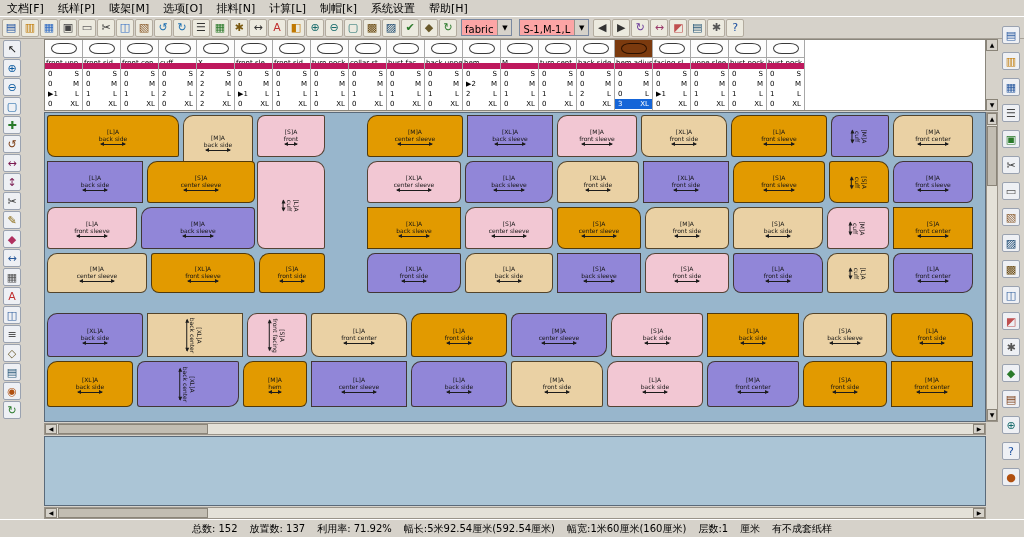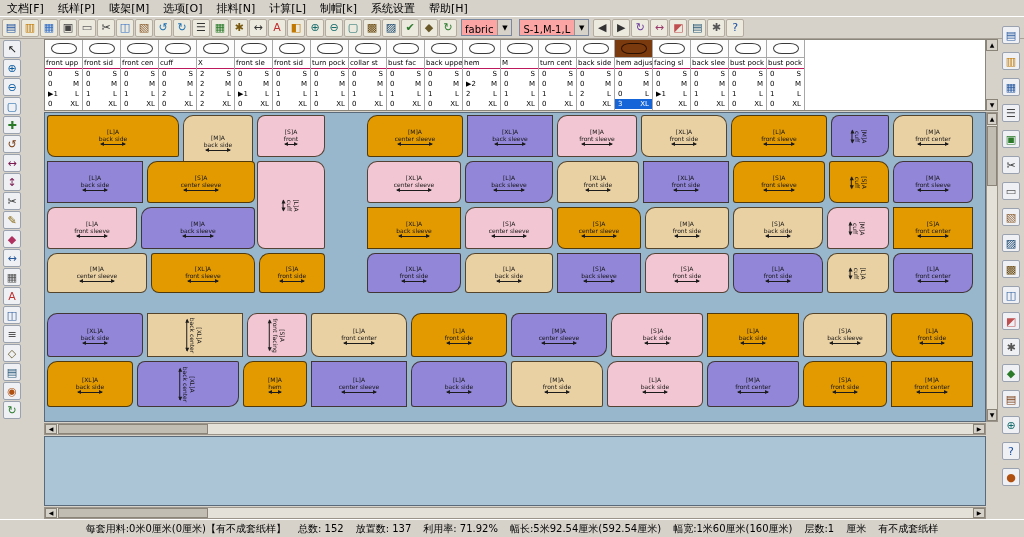--- a/index.html
+++ b/index.html
@@ -18,21 +18,21 @@
   .combo .cval { white-space:nowrap; }
   .combo .carrow { width:14px; height:15px; margin-left:4px; background:#d6d2ca; border-left:1px solid #9a948a; display:flex; align-items:center; justify-content:center; font-size:7px; }
 
   
   .piece-panel { position:absolute; top:39px; left:44px; width:942px; height:72px; background:#ffffff; border:1px solid #8a867c; display:flex; overflow:hidden; }
   .pcol { width:38px; flex:0 0 38px; border-right:1px solid #a8a8a8; display:flex; flex-direction:column; }
   .pthumb { height:18px; flex:0 0 18px; background:#fdfdfd; border-bottom:1px solid #a8a8a8; display:flex; align-items:center; justify-content:center; }
   .pthumb .shape { width:26px; height:11px; border:1px solid #3a3a3a; border-radius:45%/65%; background:#ffffff; }
   .pthumb.sel { background:#7b3a0e; }
   .pthumb.sel .shape { background:#7b3a0e; border-color:#2a1000; }
-  .pname { height:11px; flex:0 0 11px; font-size:7px; line-height:11px; white-space:nowrap; overflow:hidden; border-bottom:1px solid #be185d; padding-left:1px; }
+  .pname { height:11px; flex:0 0 11px; font-size:7px; line-height:11px; white-space:nowrap; overflow:hidden; border-bottom:6px solid #be185d; padding-left:1px; }
   .prow { height:10px; flex:0 0 10px; font-size:7px; line-height:10px; display:flex; justify-content:space-between; padding:0 3px; }
   .prow.hl { background:#1565d8; color:#ffffff; }
   .panel-spin { position:absolute; left:986px; top:39px; width:12px; height:72px; display:flex; flex-direction:column; justify-content:space-between; }
   .panel-spin .sbtn { width:12px; }
 
   
   .left-rail { position:absolute; left:1px; top:40px; width:22px; height:392px; display:flex; flex-direction:column; align-items:center; gap:1px; }
   .right-rail { position:absolute; left:1000px; top:22px; width:22px; height:497px; display:flex; flex-direction:column; align-items:center; gap:8px; padding-top:4px; }
   .rbtn { width:18px; height:18px; flex:0 0 18px; display:flex; align-items:center; justify-content:center; font-size:11px; line-height:1; background:#eef0f4; border:1px solid #9aa2b0; border-radius:2px; cursor:default; }
 
@@ -501,21 +501,21 @@
       </div>
       <div class="prow">
         <div class="cnt">0</div>
         <div class="szl">XL</div>
       </div>
     </div>
     <div class="pcol">
       <div class="pthumb">
         <div class="shape"></div>
       </div>
-      <div class="pname">back slee</div>
+      <div class="pname">uppe slee</div>
       <div class="prow">
         <div class="cnt">0</div>
         <div class="szl">S</div>
       </div>
       <div class="prow">
         <div class="cnt">0</div>
         <div class="szl">M</div>
       </div>
       <div class="prow">
         <div class="cnt">1</div>
@@ -1050,21 +1050,20 @@
     <div class="rbtn" style="color: rgb(192, 80, 80);">◩</div>
     <div class="rbtn" style="color: rgb(85, 85, 85);">✱</div>
     <div class="rbtn" style="color: rgb(42, 122, 42);">◆</div>
     <div class="rbtn" style="color: rgb(122, 58, 16);">▤</div>
     <div class="rbtn" style="color: rgb(21, 106, 106);">⊕</div>
     <div class="rbtn" style="color: rgb(27, 79, 160);">?</div>
     <div class="rbtn" style="color: rgb(176, 80, 16);">●</div>
   </div>
 
 <div class="statusbar">
-    <div class="sseg">每套用料:0米0厘米(0厘米)【有不成套纸样】</div>
     <div class="sseg">总数: 152</div>
     <div class="sseg">放置数: 137</div>
     <div class="sseg">利用率: 71.92%</div>
     <div class="sseg">幅长:5米92.54厘米(592.54厘米)</div>
     <div class="sseg">幅宽:1米60厘米(160厘米)</div>
     <div class="sseg">层数:1</div>
     <div class="sseg">厘米</div>
     <div class="sseg">有不成套纸样</div>
   </div>
 

